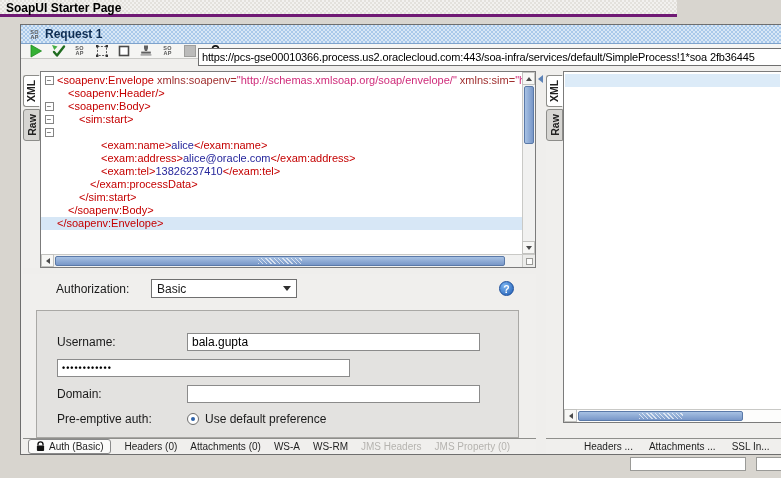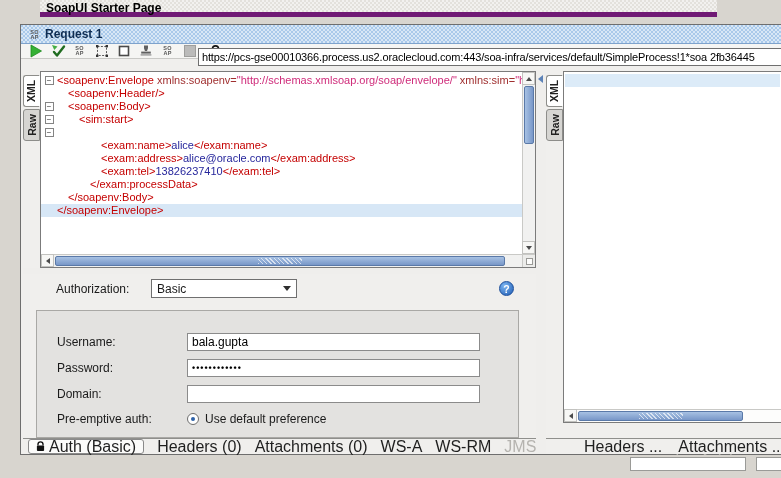--- a/index.html
+++ b/index.html
@@ -10,21 +10,21 @@
   .hatch::after{
     content:""; position:absolute; inset:0; pointer-events:none;
     background-image:
       linear-gradient(45deg, rgba(255,255,255,.55) 25%, transparent 25%, transparent 75%, rgba(255,255,255,.55) 75%),
       linear-gradient(45deg, rgba(255,255,255,.55) 25%, transparent 25%, transparent 75%, rgba(255,255,255,.55) 75%);
     background-size:4px 4px; background-position:0 0,2px 2px;
   }
 
   
   .app-titlebar{ position:absolute; left:0; top:0; width:677px; height:17px;
-    background:#e3e1dc; border-bottom:5px solid #701a75;margin-left:40px; }
+    background:#e3e1dc; border-bottom:3px solid #701a75; }
   .app-titlebar .t{ position:absolute; left:6px; top:1px; font-size:12px; font-weight:bold; color:#000; z-index:2; }
 
   
   .win{ position:absolute; left:20px; top:24px; width:763px; height:431px;
     background:#f0efed; border:1px solid #6e6e6e; }
   .win-titlebar{ position:absolute; left:0; top:0; right:0; height:19px; background:#a9c9ea; border-bottom:1px solid #7fa3cc;}
   .win-titlebar .wt{ position:absolute; left:24px; top:2px; font-size:12px; font-weight:bold; color:#0f2d52; z-index:2;}
   .soap-chip{ display:flex; flex-direction:column; align-items:center; justify-content:center;
     font-size:5.5px; line-height:5px; font-weight:bold; color:#555; letter-spacing:.3px; z-index:2;}
   .win-titlebar .soap-chip{ position:absolute; left:7px; top:3px; width:13px; height:13px; }
@@ -101,21 +101,21 @@
   .arow .alabel{ width:130px; flex:0 0 130px; }
   .afield{ width:293px; height:18px; border:1px solid #8b8b8b; background:#fff; font-family:"Liberation Sans",sans-serif;
     font-size:12px; padding:0 4px; }
   .afield.pw{ font-size:9px; font-weight:bold; letter-spacing:1px; }
   .radio{ width:12px; height:12px; border-radius:50%; border:1px solid #6e6e6e; background:#fff; position:relative; flex:0 0 12px;}
   .radio.on::after{ content:""; position:absolute; inset:3px; border-radius:50%; background:#2f62a8; }
   .radio-lbl{ margin-left:6px; }
 
   
   .tabrow{ position:absolute; height:16px; display:flex; align-items:center; background:#f0efed;
-    border-top:1px solid #8f8f8c; font-size:16px; color:#1f1f1f; }
+    border-top:1px solid #8f8f8c; font-size:10px; color:#1f1f1f; }
   .tabrow.req{ left:2px; top:413px; width:513px; padding-left:5px; gap:13px; }
   .tabrow.resp{ left:525px; top:413px; right:0; padding-left:38px; gap:16px; }
   .btab{ white-space:nowrap; cursor:pointer; display:flex; align-items:center; gap:4px; }
   .btab.active{ border:1px solid #8a8a8a; border-radius:3px; background:#fbfbfa; padding:0 7px; height:15px; }
   .btab.disabled{ color:#b5b3af; }
   .mini-lock svg{ display:block; }
 
   
   .ed-right{ left:542px; top:46px; right:0; height:352px; }
   .resp-hl{ position:absolute; left:1px; right:1px; top:2px; height:13px; background:#dcebf8; }
@@ -241,20 +241,24 @@
         <div class="xml-line">
           <span class="gutter"></span>
           <span class="code" style="padding-left: 44px;"><span class="tk-tag">&lt;exam:tel&gt;</span><span class="tk-txt">13826237410</span><span class="tk-tag">&lt;/exam:tel&gt;</span></span>
         </div>
         <div class="xml-line">
           <span class="gutter"></span>
           <span class="code" style="padding-left: 33px;"><span class="tk-tag">&lt;/exam:processData&gt;</span></span>
         </div>
         <div class="xml-line">
           <span class="gutter"></span>
+          <span class="code" style="padding-left: 22px;"><span class="tk-tag">&lt;/sim:start&gt;</span></span>
+        </div>
+        <div class="xml-line">
+          <span class="gutter"></span>
           <span class="code" style="padding-left: 11px;"><span class="tk-tag">&lt;/soapenv:Body&gt;</span></span>
         </div>
         <div class="xml-line sel">
           <span class="gutter"></span>
           <span class="code" style="padding-left: 0px;"><span class="tk-tag">&lt;/soapenv:Envelope&gt;</span></span>
         </div>
       </div>
     <div class="vscroll">
       <span class="sbtn" style="top:0; left:-1px;">
           <span class="tri-up"></span>
@@ -288,21 +292,20 @@
     <div class="help">
         <span>?</span>
       </div>
 
     <div class="gpanel">
       <div class="arow" style="top:16px;">
         <span class="alabel">Username:</span>
         <input class="afield" value="bala.gupta" style="">
       </div>
       <div class="arow" style="top:42px;">
-        <span class="alabel">Password:</span>
         <input class="afield pw" value="••••••••••••" style="">
       </div>
       <div class="arow" style="top:68px;">
         <span class="alabel">Domain:</span>
         <input class="afield" value="" style="">
       </div>
       <div class="arow" style="top:93px;">
         <span class="alabel">Pre-emptive auth:</span>
         <span class="radio on"></span>
         <span class="radio-lbl">Use default preference</span>

